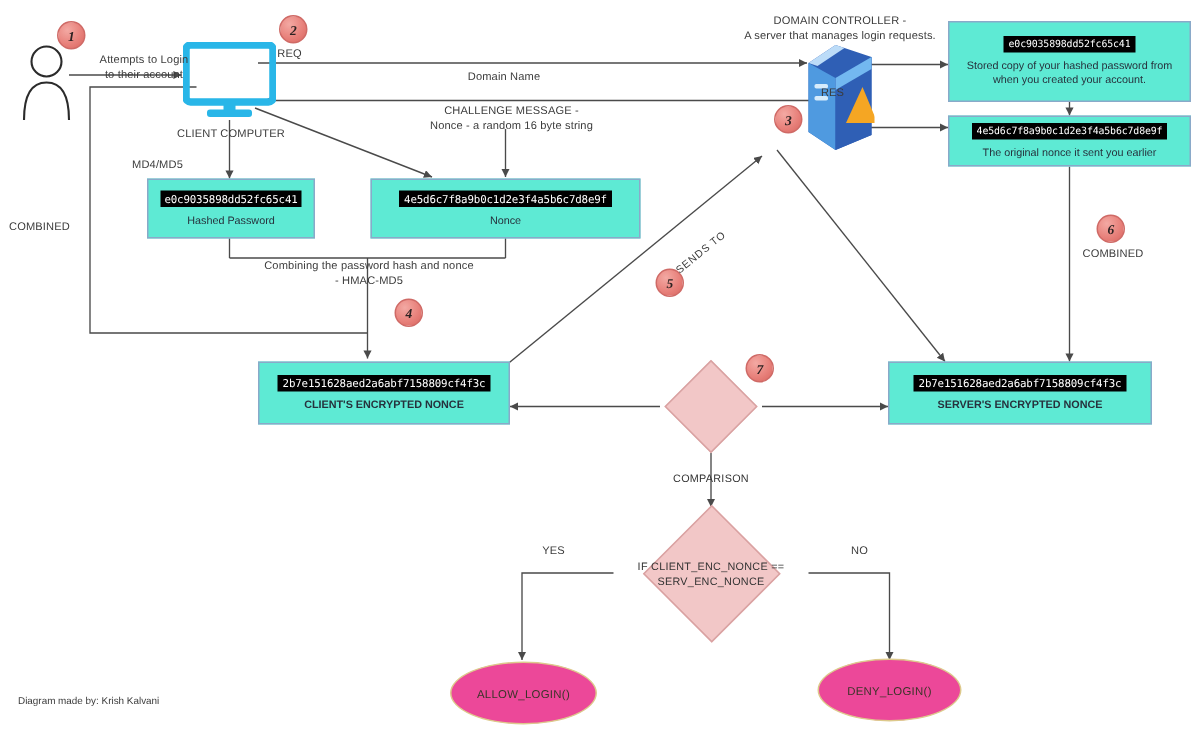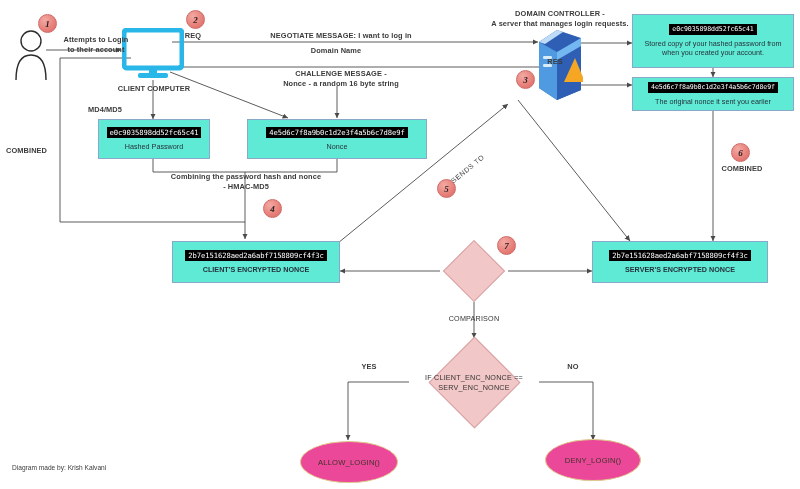--- a/index.html
+++ b/index.html
@@ -23,21 +23,20 @@
 
   
   .lbl {
     position: absolute;
     font-size: 7.4px;
     color: #3b3b3b;
     text-align: center;
     line-height: 1.35;
     white-space: pre-line;
     letter-spacing: .1px;
-    font-weight: bold;
   }
 
   
   .dbox {
     position: absolute;
     background: #5eead4;
     border: 1px solid #8aa9c9;
     display: flex;
     flex-direction: column;
     align-items: center;
@@ -235,21 +234,20 @@
   <div class="badge" style="left:731px; top:143px;">6</div>
   <div class="badge" style="left:497px; top:236px;">7</div>
 
   <div class="lbl" style="left:52px; top:35px; width:88px;">Attempts to Login
 to their account</div>
 
   <div class="lbl" style="left:178px; top:31px; width:30px;">REQ</div>
 
   <div class="lbl" style="left:496px; top:57px; width:30px;margin-left:44px;">RES</div>
 
-  <div class="lbl" style="left:216px; top:31px; width:250px;">NEGOTIATE MESSAGE: I want to log in</div>
 
   <div class="lbl" style="left:256px; top:46px; width:160px;">Domain Name</div>
 
   <div class="lbl" style="left:256px; top:69px; width:170px;">CHALLENGE MESSAGE -
 Nonce - a random 16 byte string</div>
 
   <div class="lbl" style="left:76px; top:105px; width:58px;">MD4/MD5</div>
 
   <div class="lbl" style="left:6px; top:146px; width:62px; text-align:left;">COMBINED</div>
 

